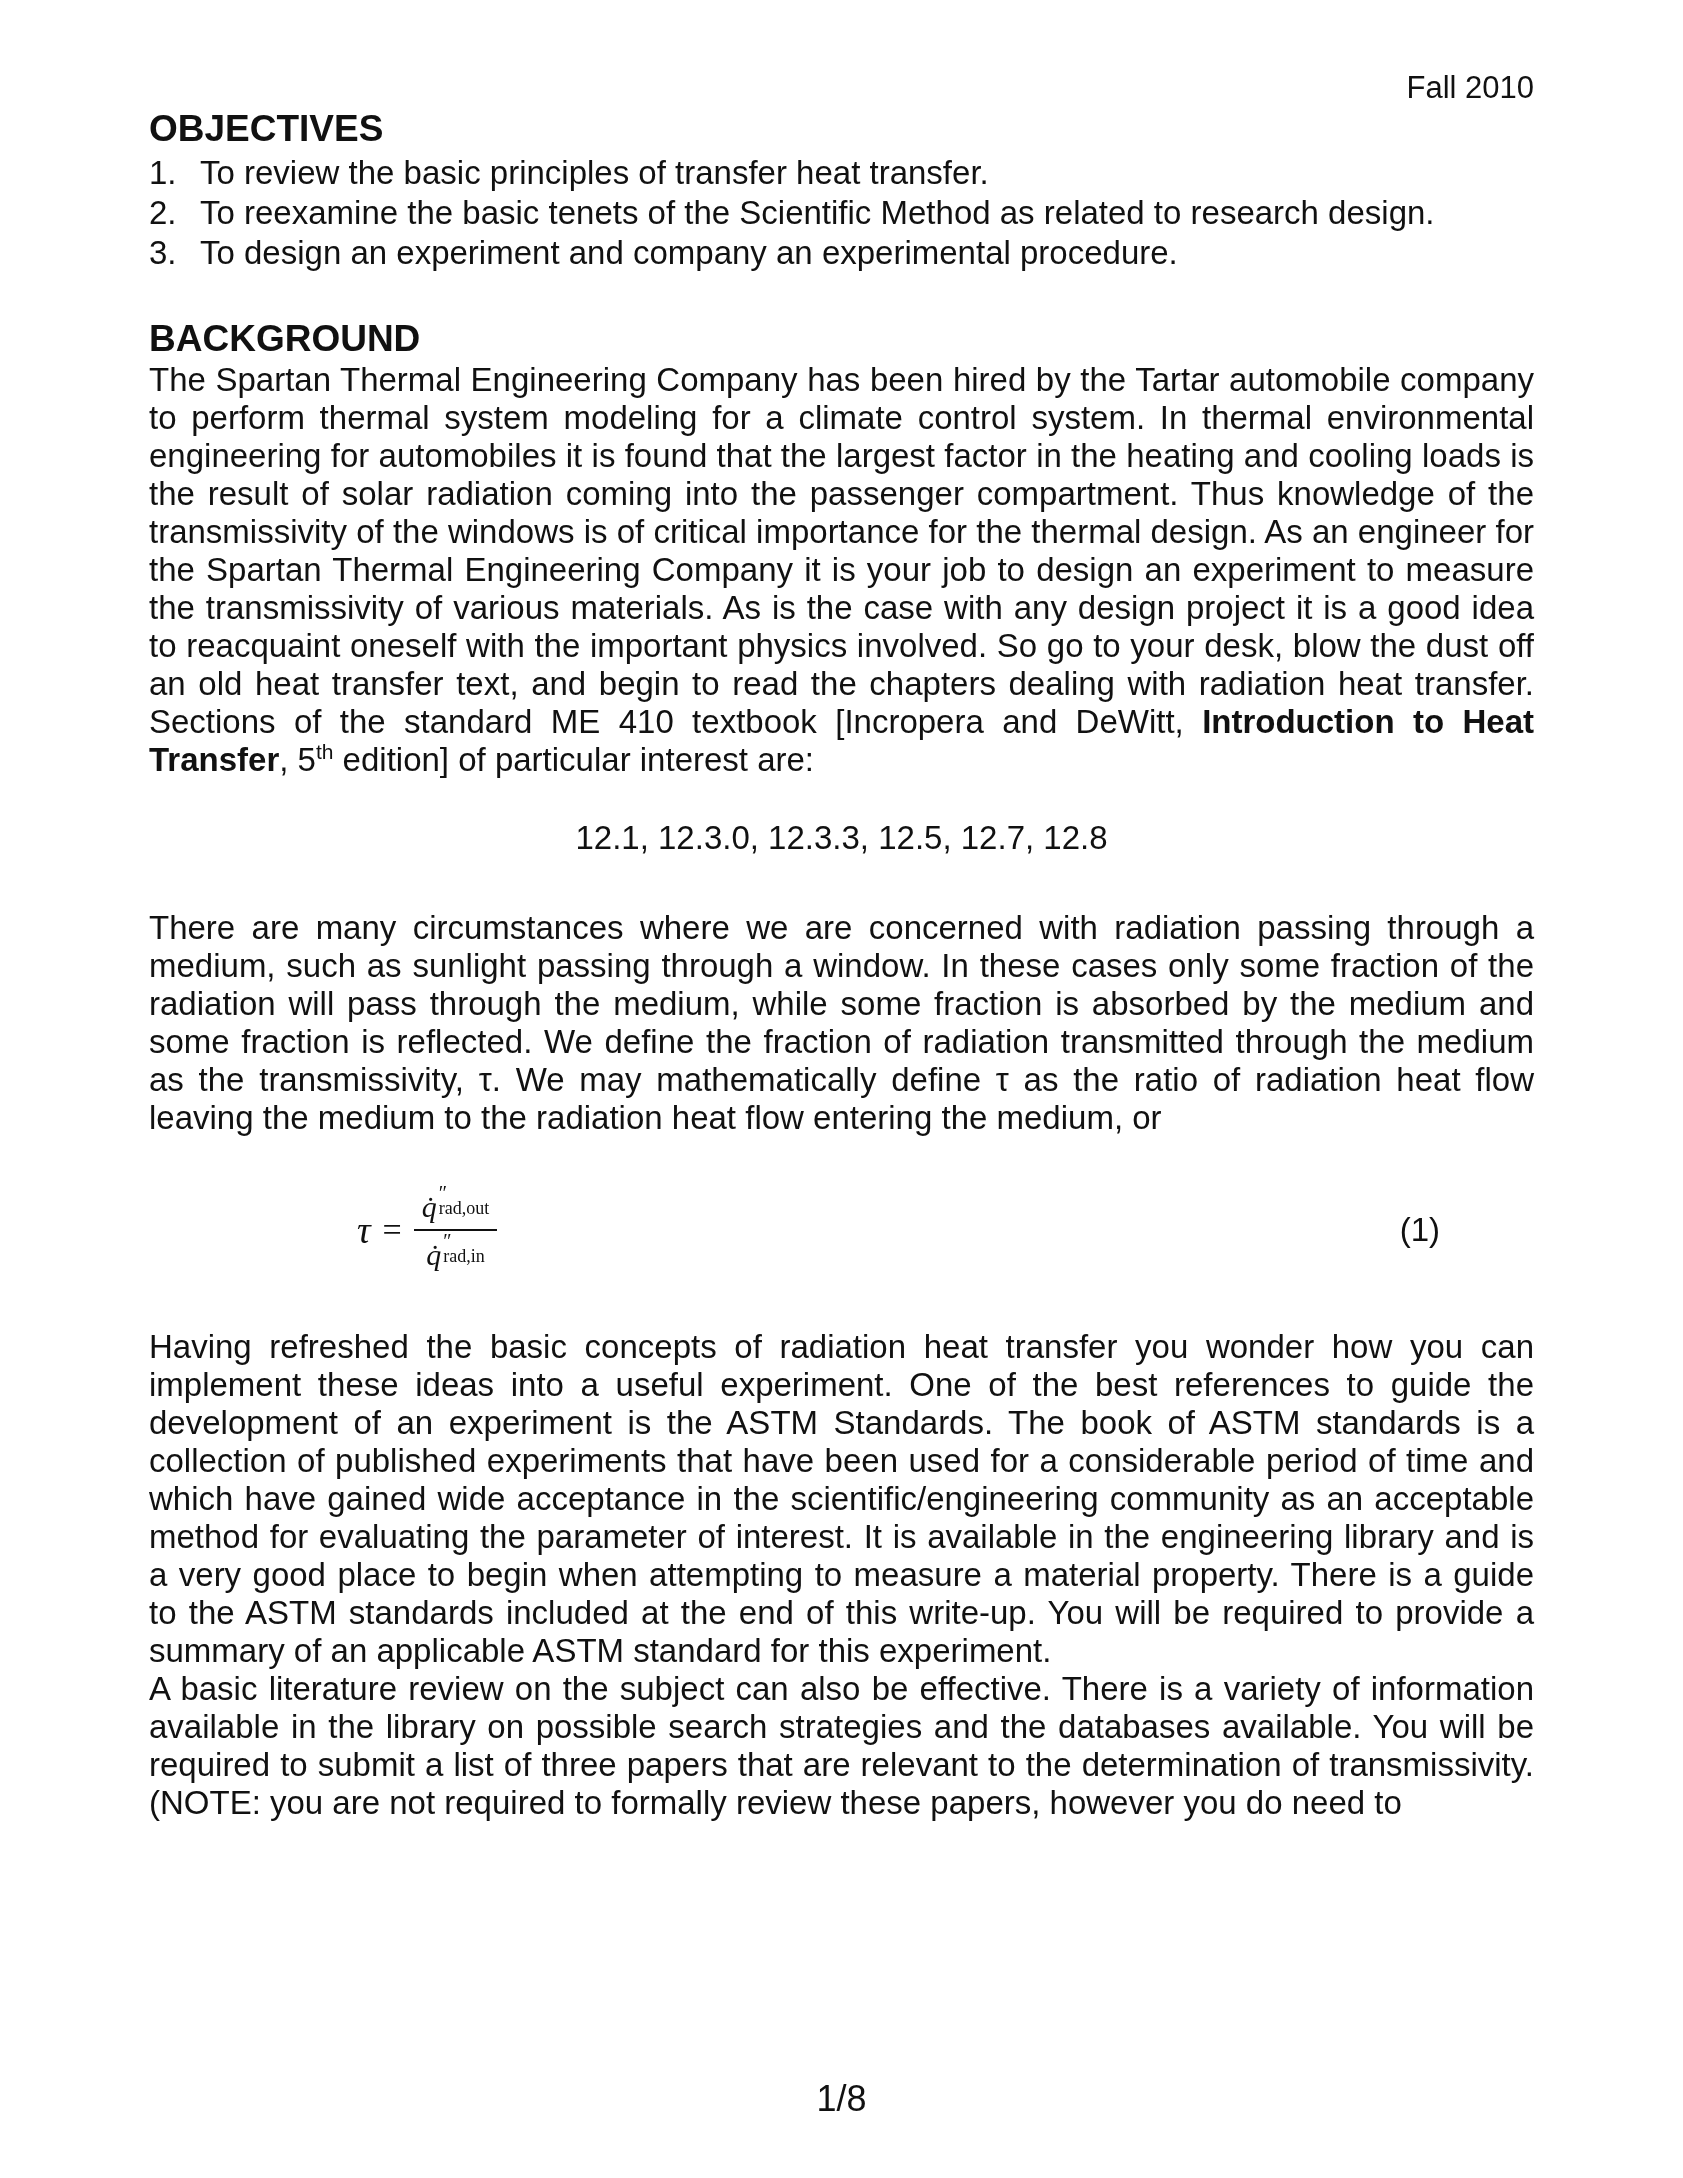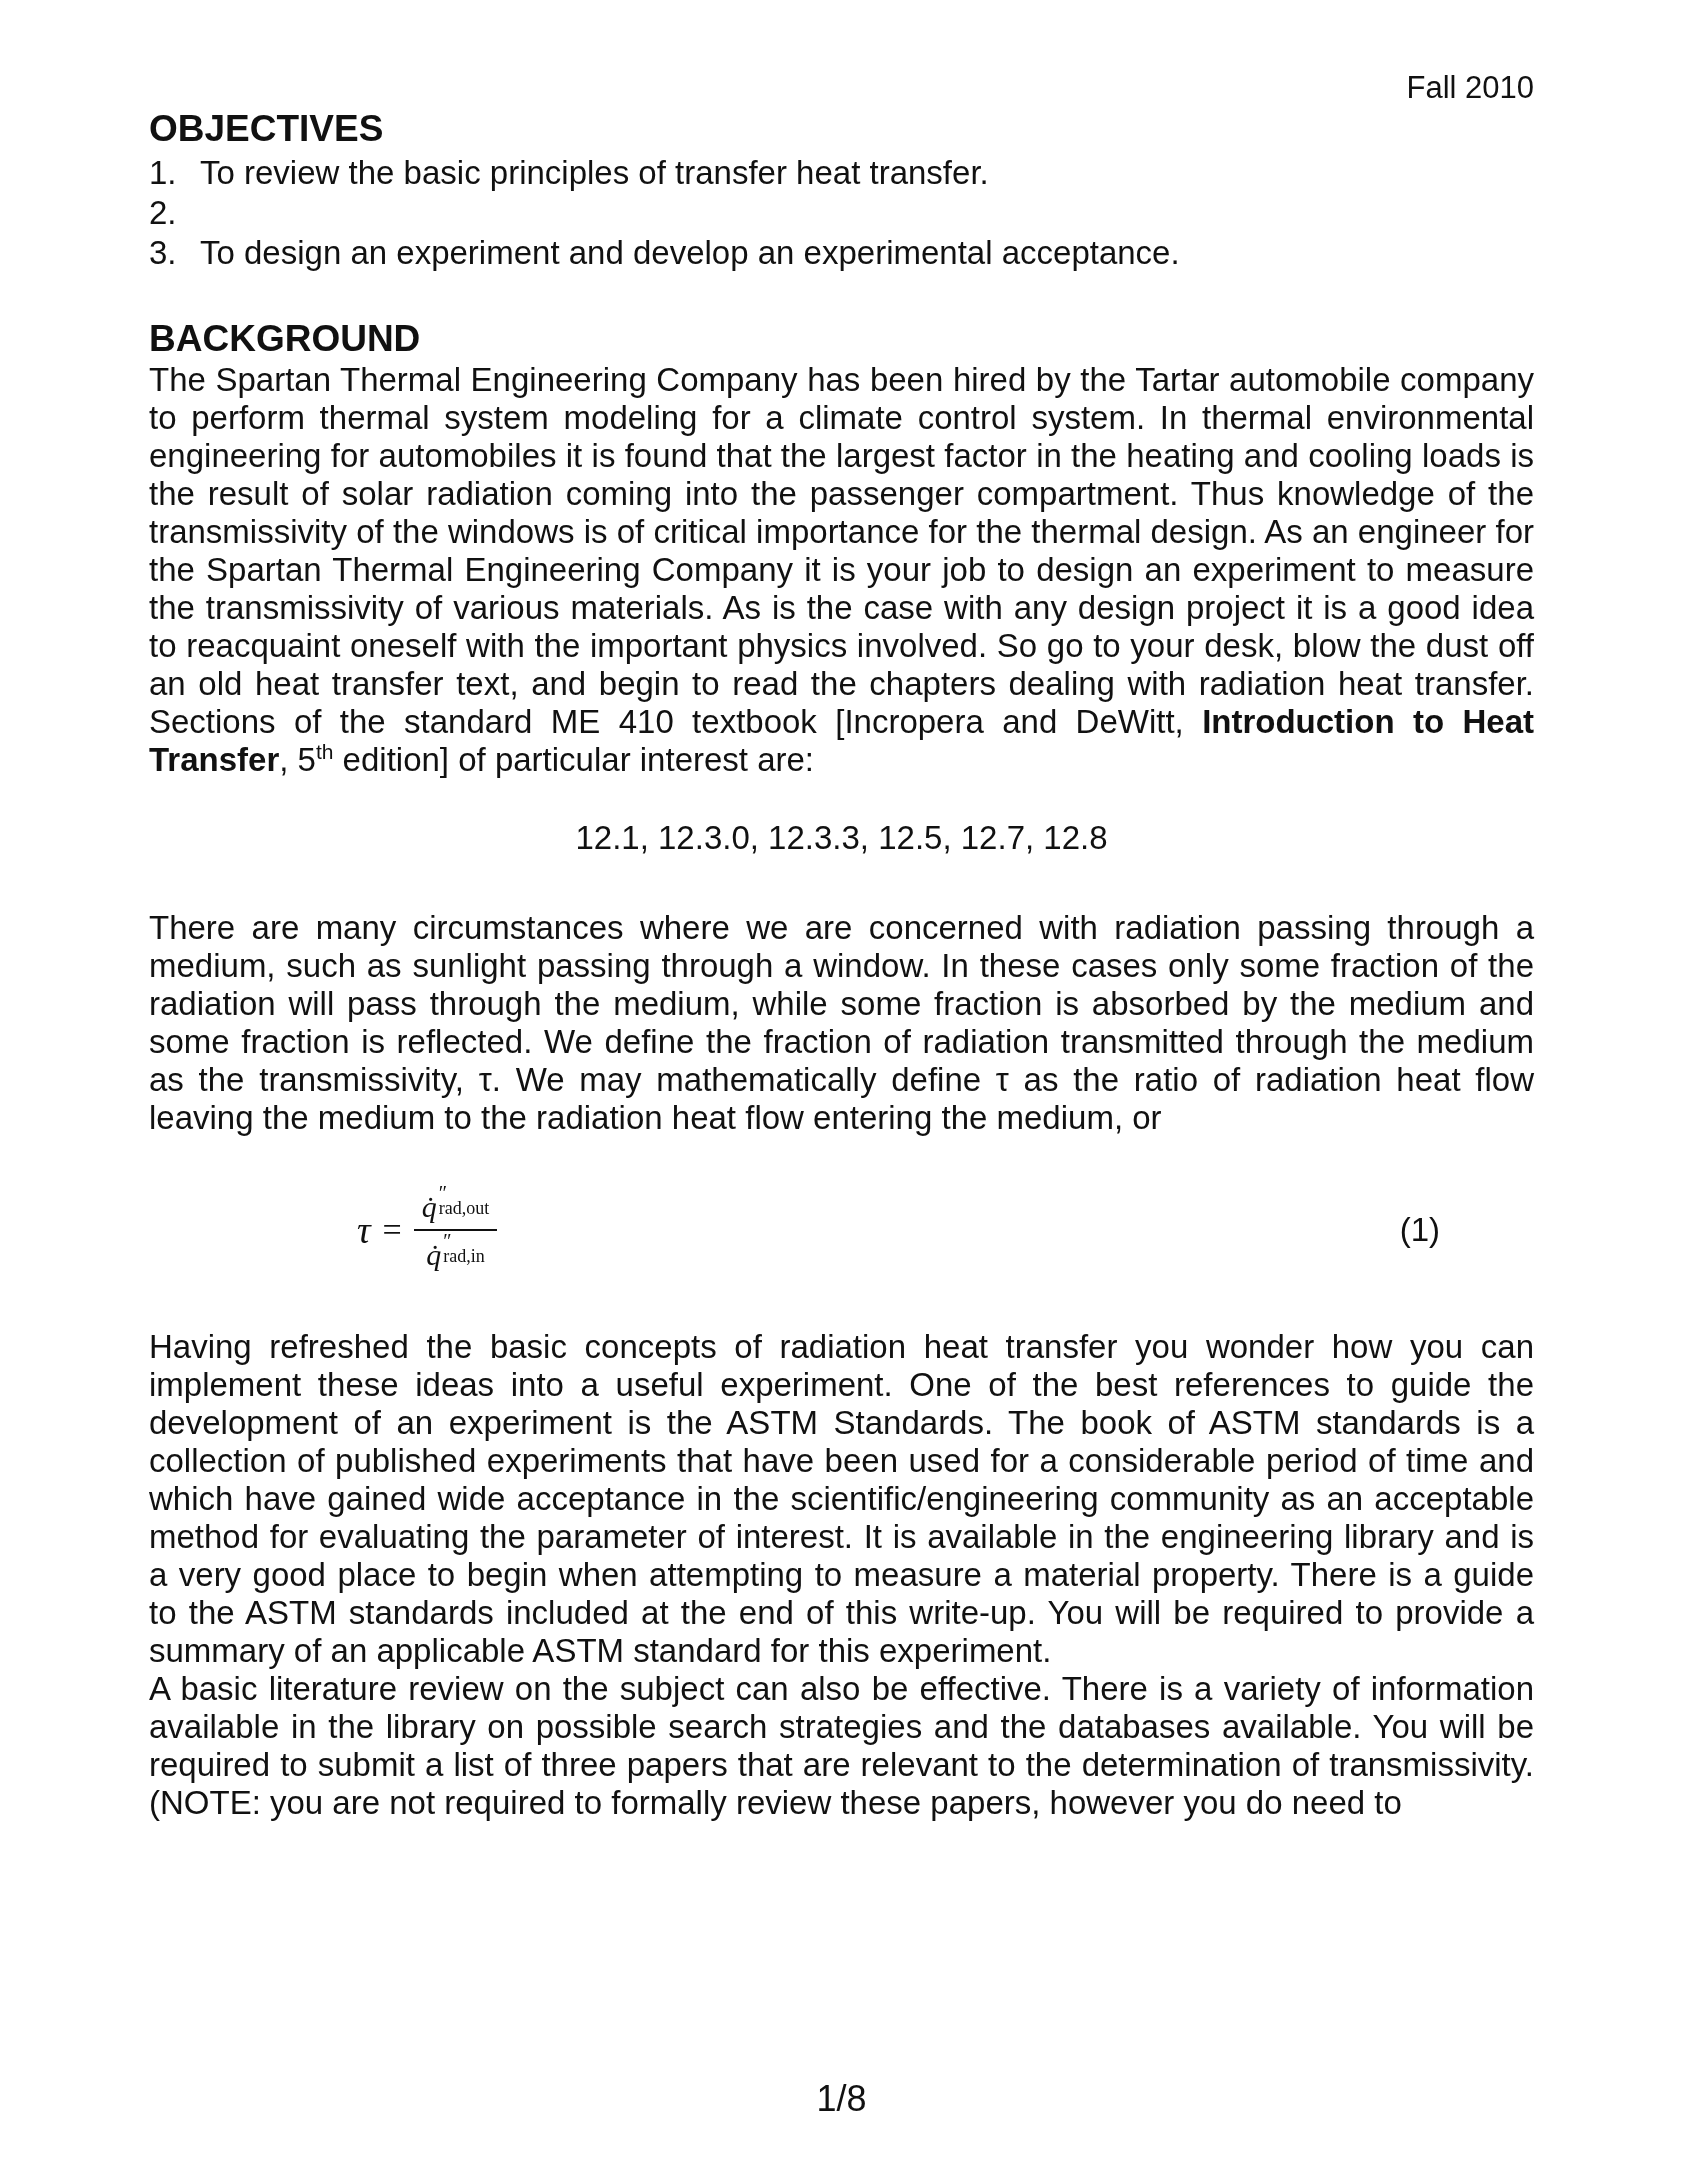--- a/index.html
+++ b/index.html
@@ -144,24 +144,25 @@
 
   <h2 class="section-heading">OBJECTIVES</h2>
 
   <div class="objectives-list">
     <div class="objective-item">
       <span class="objective-num">1.</span>
       <span>To review the basic principles of transfer heat transfer.</span>
     </div>
     <div class="objective-item">
       <span class="objective-num">2.</span>
+      <span>To reexamine the basic tenets of the Scientific Method as related to research design.</span>
     </div>
     <div class="objective-item">
       <span class="objective-num">3.</span>
-      <span>To design an experiment and develop an experimental acceptance.</span>
+      <span>To design an experiment and company an experimental procedure.</span>
     </div>
   </div>
 
   <h2 class="section-heading heading-gap">BACKGROUND</h2>
 
   <p class="para"><span>The Spartan Thermal Engineering Company has been hired by the Tartar automobile company to perform thermal system modeling for a climate control system.  In thermal environmental engineering for automobiles it is found that the largest factor in the heating and cooling loads is the result of solar radiation coming into the passenger compartment.  Thus knowledge of the transmissivity of the windows is of critical importance for the thermal design.  As an engineer for the Spartan Thermal Engineering Company it is your job to design an experiment to measure the transmissivity of various materials.  As is the case with any design project it is a good idea to reacquaint oneself with the important physics involved.  So go to your desk, blow the dust off an old heat transfer text, and begin to read the chapters dealing with radiation heat transfer.  Sections of the standard ME 410 textbook [Incropera and DeWitt, </span><span class="bold">Introduction to Heat Transfer</span><span>, 5</span><sup class="ord">th</sup><span> edition] of particular interest are:</span></p>
 
   <div class="sections-line">12.1, 12.3.0, 12.3.3, 12.5, 12.7, 12.8</div>
 
   <p class="para">There are many circumstances where we are concerned with radiation passing through a medium, such as sunlight passing through a window.  In these cases only some fraction of the radiation will pass through the medium, while some fraction is absorbed by the medium and some fraction is reflected.  We define the fraction of radiation transmitted through the medium as the transmissivity, τ.  We may mathematically define τ as the ratio of radiation heat flow leaving the medium to the radiation heat flow entering the medium, or</p>

